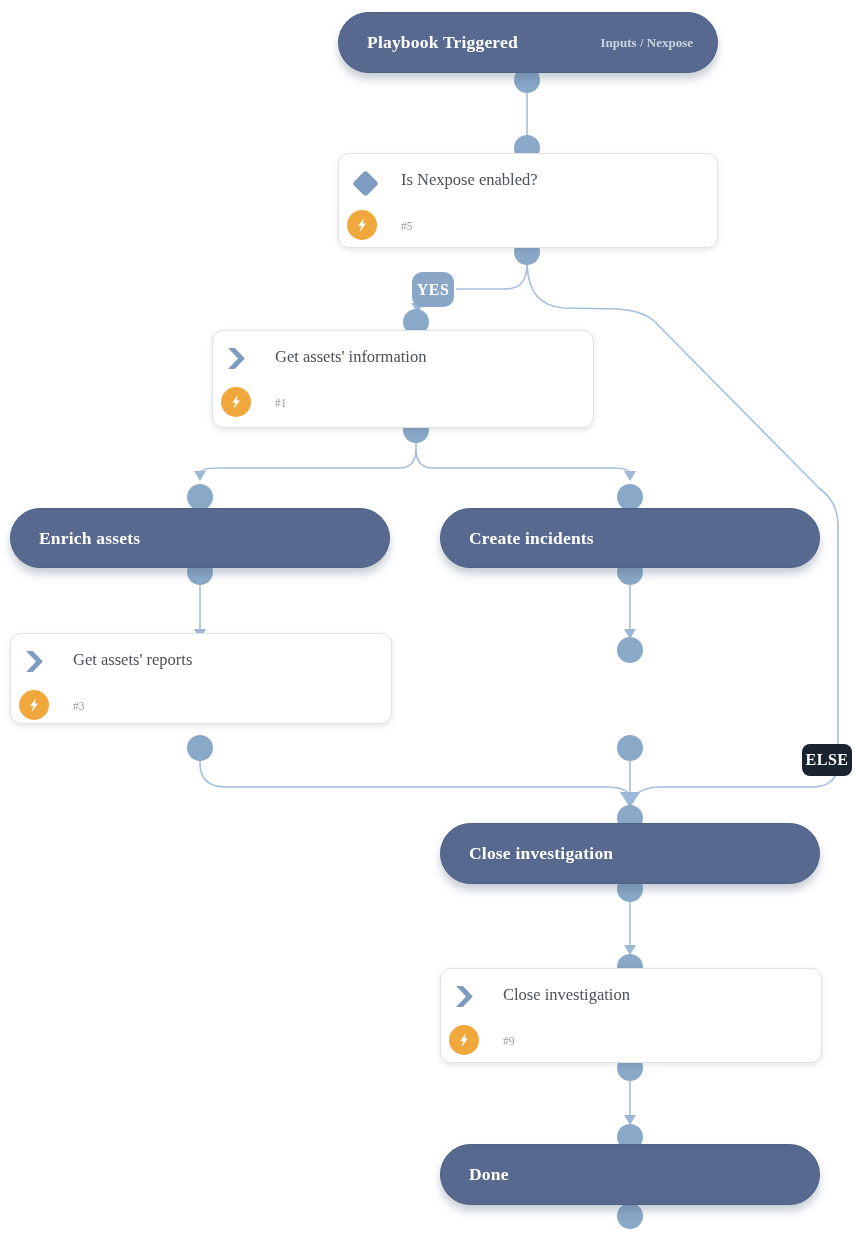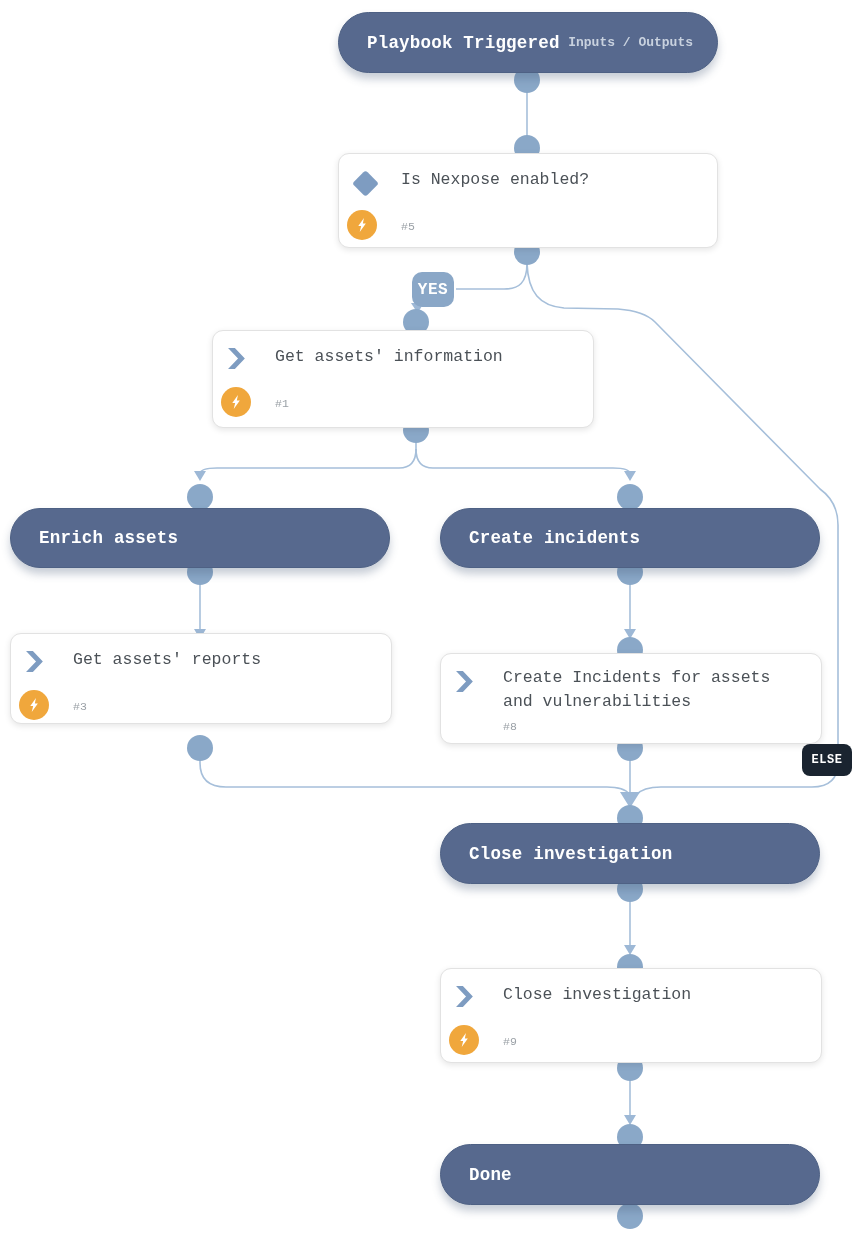--- a/index.html
+++ b/index.html
@@ -1,19 +1,19 @@
 <!DOCTYPE html>
 <html style="--c-canvas-bg: #ffffff; --c-section-bg: #57698e; --c-section-border: #4e6184; --c-section-text: #ffffff; --c-io-link-text: #c9d2df; --c-connector: #a6bfda; --c-port: #8aa8c8; --c-arrow: #9db8d6; --c-yes-badge-bg: #8aa7c7; --c-else-badge-bg: #1a2430; --c-task-box-bg: #ffffff; --c-task-box-border: #e2e2e2; --c-task-title: #4b5157; --c-task-id: #9aa0a6; --c-task-icon: #7e9cc1; --c-automation-bg: #f0a73c; --c-automation-glyph: #ffffff;"><head>
 <meta charset="utf-8">
 <style>
   html,body{margin:0;padding:0;background:#fff;}
   .canvas{
     position:relative;width:854px;height:1234px;margin:0 auto;
     background:var(--c-canvas-bg,#fff);overflow:hidden;
-    font-family:Liberation Mono, monospace;
+    font-family:Liberation Serif, serif;
   }
   svg.wires{position:absolute;left:0;top:0;z-index:1;}
   .edge{stroke:var(--c-connector);stroke-width:1.6;fill:none;}
   .port{fill:var(--c-port);}
   .arrow{fill:var(--c-arrow);}
 
   .node{position:absolute;z-index:2;box-sizing:border-box;}
 
   
   .pill{
@@ -61,21 +61,21 @@
 
   
   .badge{
     position:absolute;z-index:3;display:flex;align-items:center;justify-content:center;
     font-weight:700;color:#fff;
   }
   .badge.yes{
     background:var(--c-yes-badge-bg);border-radius:10px;font-size:16px;letter-spacing:.5px;
   }
   .badge.else{
-    background:var(--c-else-badge-bg);border-radius:8px;font-size:12px;letter-spacing:.5px;
+    background:var(--c-else-badge-bg);border-radius:8px;font-size:16px;letter-spacing:.5px;
   }
 </style>
 </head>
 <body>
 
 <div class="canvas">
 
   <svg class="wires" width="854" height="1234" viewBox="0 0 854 1234">
     <g>
       <path class="edge" d="M527,80 L527,141"></path>
@@ -120,21 +120,21 @@
       <circle class="port" cx="630" cy="889" r="13"></circle>
       <circle class="port" cx="630" cy="967" r="13"></circle>
       <circle class="port" cx="630" cy="1068" r="13"></circle>
       <circle class="port" cx="630" cy="1137" r="13"></circle>
       <circle class="port" cx="630" cy="1216" r="13"></circle>
     </g>
   </svg>
 
   <div class="node pill header" style="left:338px;top:12px;width:380px;height:61px;">
     <span class="pill-title">Playbook Triggered</span>
-    <span class="io-link">Inputs / Outputs</span>
+    <span class="io-link">Inputs / Nexpose</span>
   </div>
 
   <div class="node task" style="left:338px;top:153px;width:380px;height:95px;">
     <span class="diamond"></span>
     <div class="t-title">Is Nexpose enabled?</div>
     <span class="bolt">
       <svg viewBox="0 0 30 30">
           <path d="M18.2 3.5 L8.8 16.8 h4.8 L11.2 26.5 L21.4 12.6 h-5 Z"></path>
         </svg>
     </span>
@@ -172,27 +172,20 @@
       </svg>
     <div class="t-title">Get assets' reports</div>
     <span class="bolt">
       <svg viewBox="0 0 30 30">
           <path d="M18.2 3.5 L8.8 16.8 h4.8 L11.2 26.5 L21.4 12.6 h-5 Z"></path>
         </svg>
     </span>
     <div class="t-id">#3</div>
   </div>
 
-  <div class="node task" style="left:440px;top:653px;width:382px;height:91px;">
-    <svg class="chev" viewBox="0 0 18 20">
-      <path d="M0 0 H6.5 L16 10 L6.5 20 H0 L9.5 10 Z"></path>
-      </svg>
-    <div class="t-title" style="top:12px;">Create Incidents for assets and vulnerabilities</div>
-    <div class="t-id">#8</div>
-  </div>
 
   <div class="badge else" style="left:802px;top:744px;width:50px;height:32px;">
     <span>ELSE</span>
   </div>
 
   <div class="node pill" style="left:440px;top:823px;width:380px;height:61px;">
     <span class="pill-title">Close investigation</span>
   </div>
 
   <div class="node task" style="left:440px;top:968px;width:382px;height:95px;">

